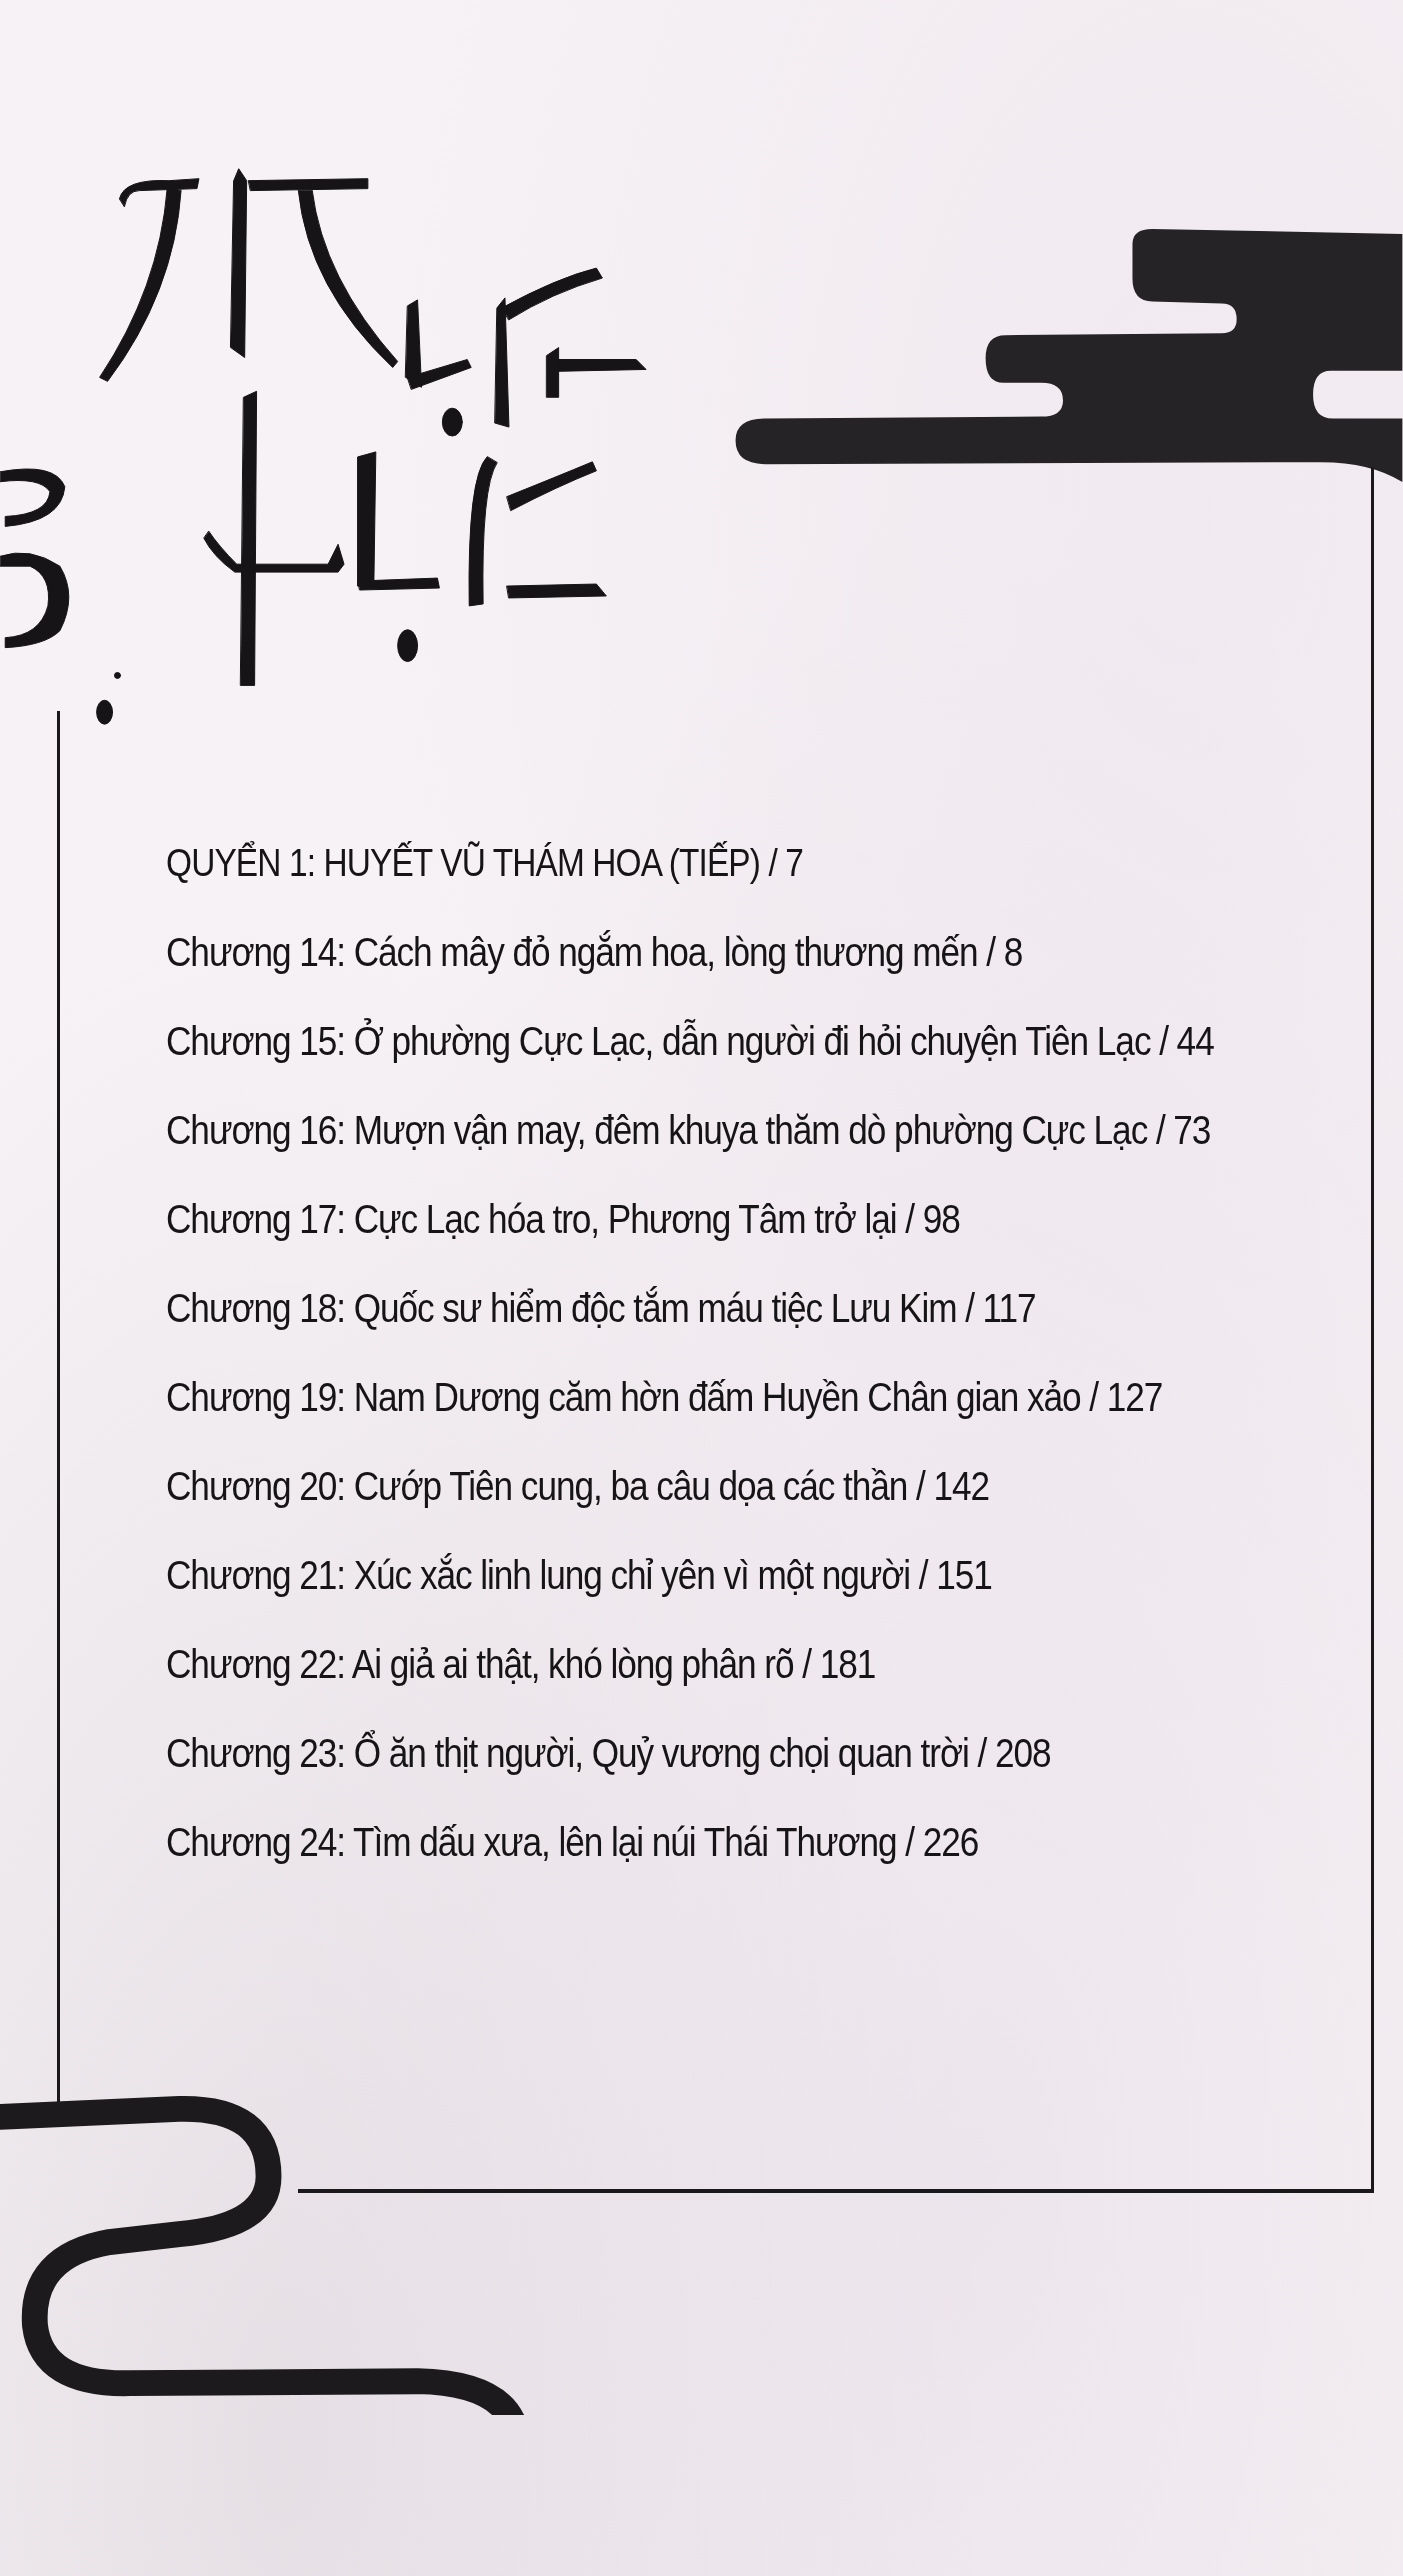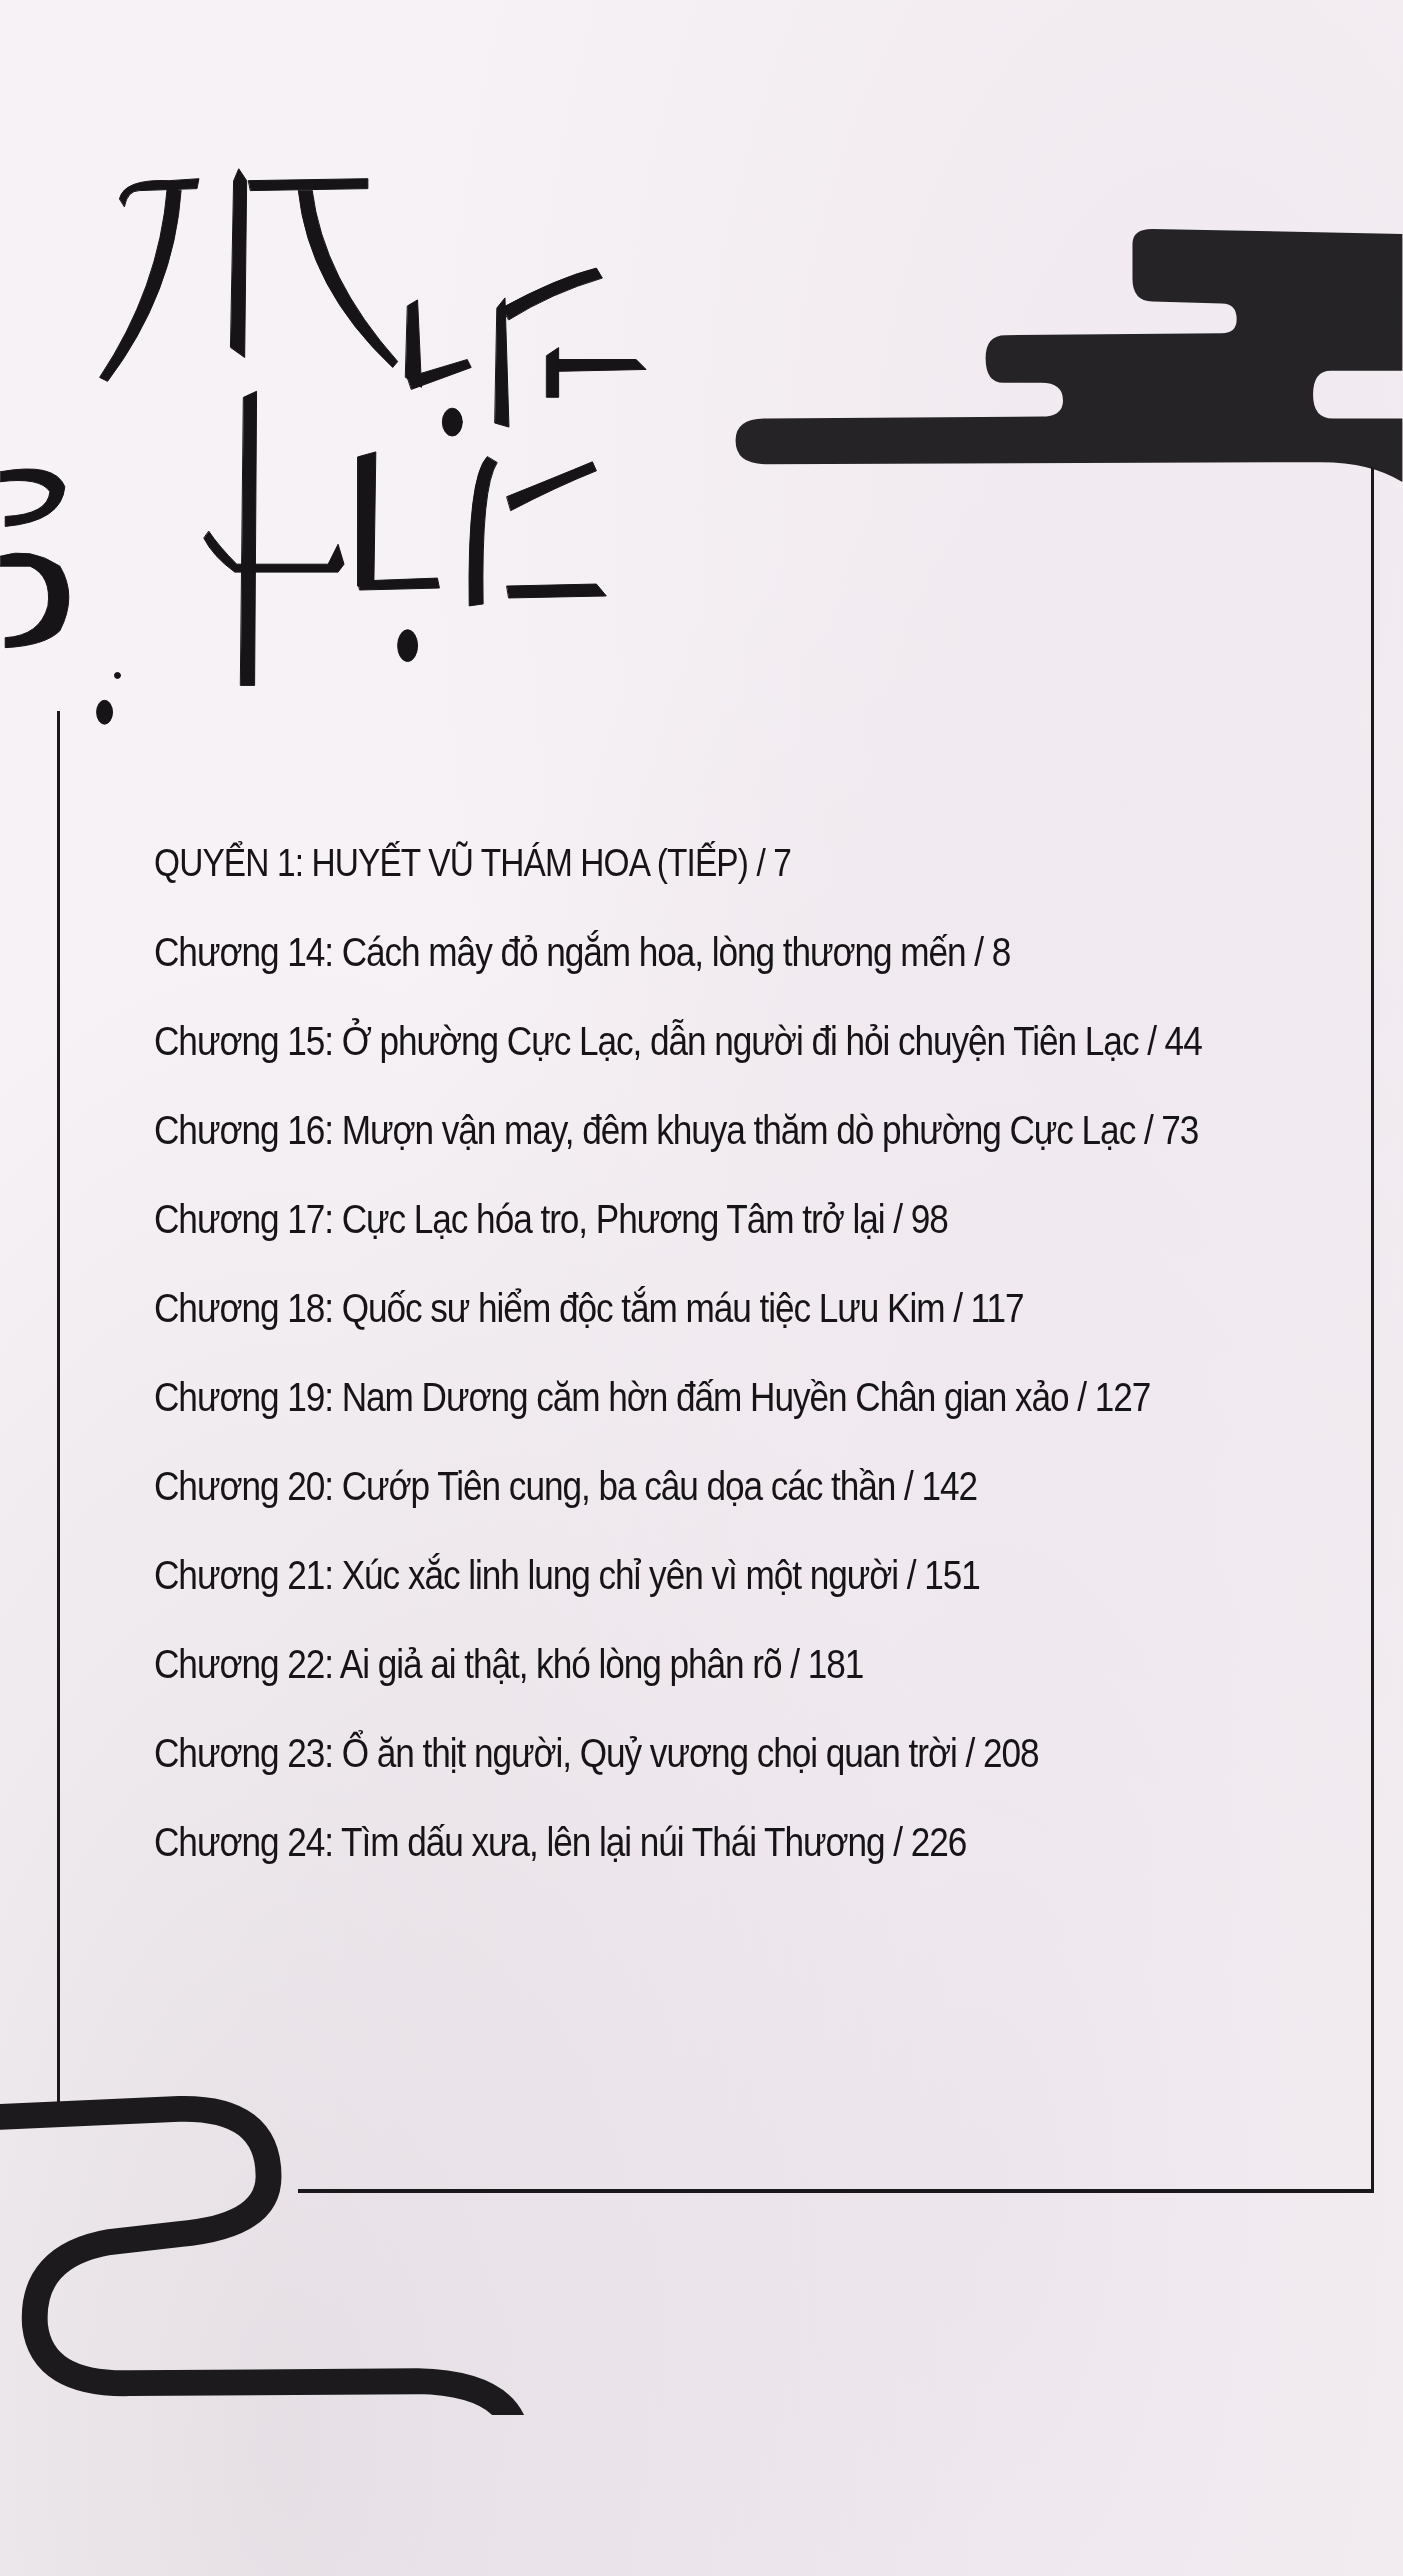--- a/index.html
+++ b/index.html
@@ -18,21 +18,21 @@
   }
   .deco { position: absolute; }
   .title-art { left: 0; top: 129px; width: 696px; height: 616px; }
   .cloud { left: 725px; top: 224px; width: 678px; height: 258px; }
   .wave { left: 0; top: 2087px; width: 557px; height: 328px; }
   .frame-left { position: absolute; left: 57px; top: 711px; width: 3px; height: 1401px; background: #1a181a; }
   .frame-right { position: absolute; left: 1371px; top: 467px; width: 3px; height: 1726px; background: #1a181a; }
   .frame-bottom { position: absolute; left: 298px; top: 2189px; width: 1076px; height: 4px; background: #1a181a; }
 
   .toc {
-    position: absolute; left: 154px; top: 833px; width: 1173px;
+    position: absolute; left: 166px; top: 833px; width: 1173px;
   }
   .toc-line {
     height: 89px; line-height: 60px;
     font-size: 40px; letter-spacing: -1.2px;
     transform: scaleX(0.88); transform-origin: left center;
     white-space: nowrap;
   }
   .toc-line.volume { font-size: 38px; letter-spacing: -1px; }
 </style>
 </head>

